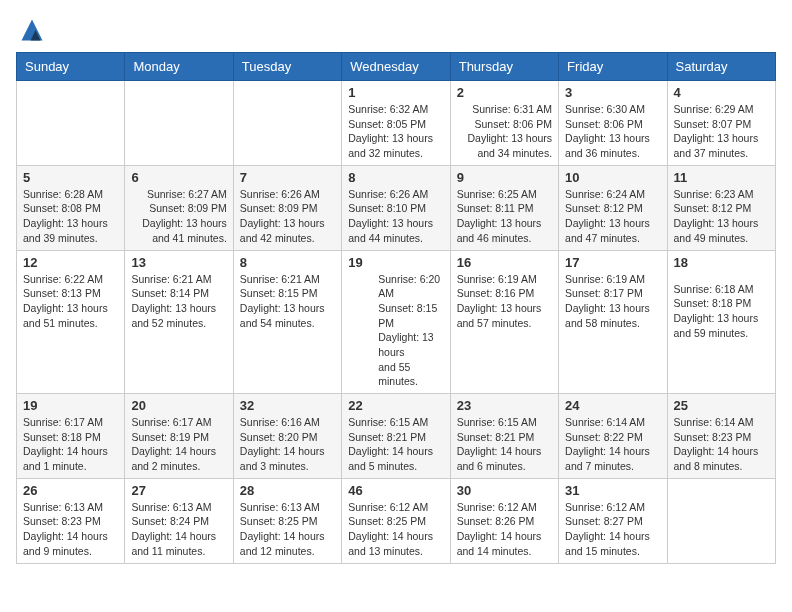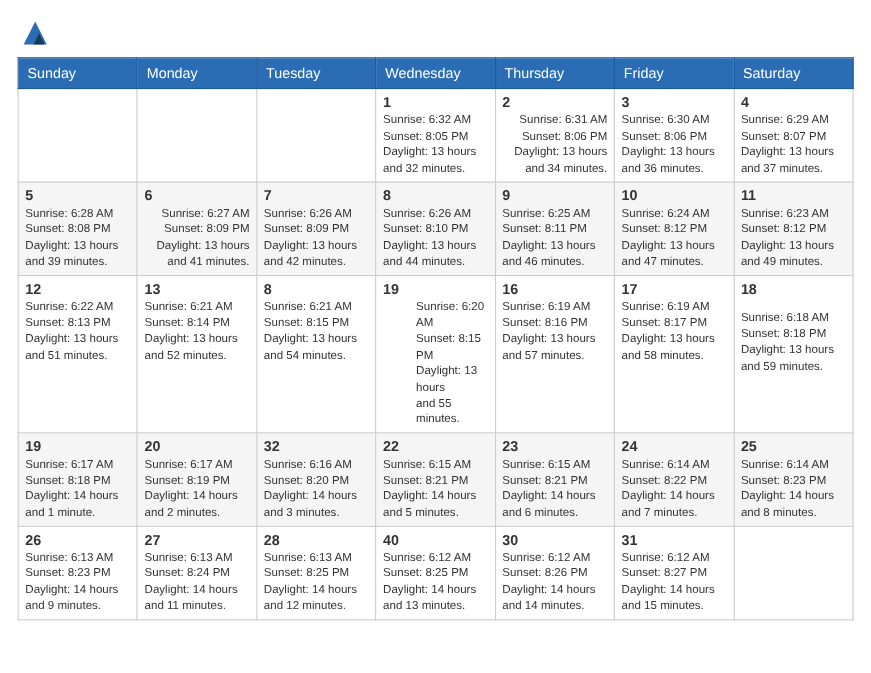--- a/index.html
+++ b/index.html
@@ -325,21 +325,21 @@
 and 11 minutes.</div>
         </td>
         <td>
           <span class="day-number">28</span>
           <div class="day-info" style="white-space: pre-line;">Sunrise: 6:13 AM
 Sunset: 8:25 PM
 Daylight: 14 hours
 and 12 minutes.</div>
         </td>
         <td>
-          <span class="day-number">40</span>
+          <span class="day-number">46</span>
           <div class="day-info" style="white-space: pre-line;">Sunrise: 6:12 AM
 Sunset: 8:25 PM
 Daylight: 14 hours
 and 13 minutes.</div>
         </td>
         <td>
           <span class="day-number">30</span>
           <div class="day-info" style="white-space: pre-line;">Sunrise: 6:12 AM
 Sunset: 8:26 PM
 Daylight: 14 hours

